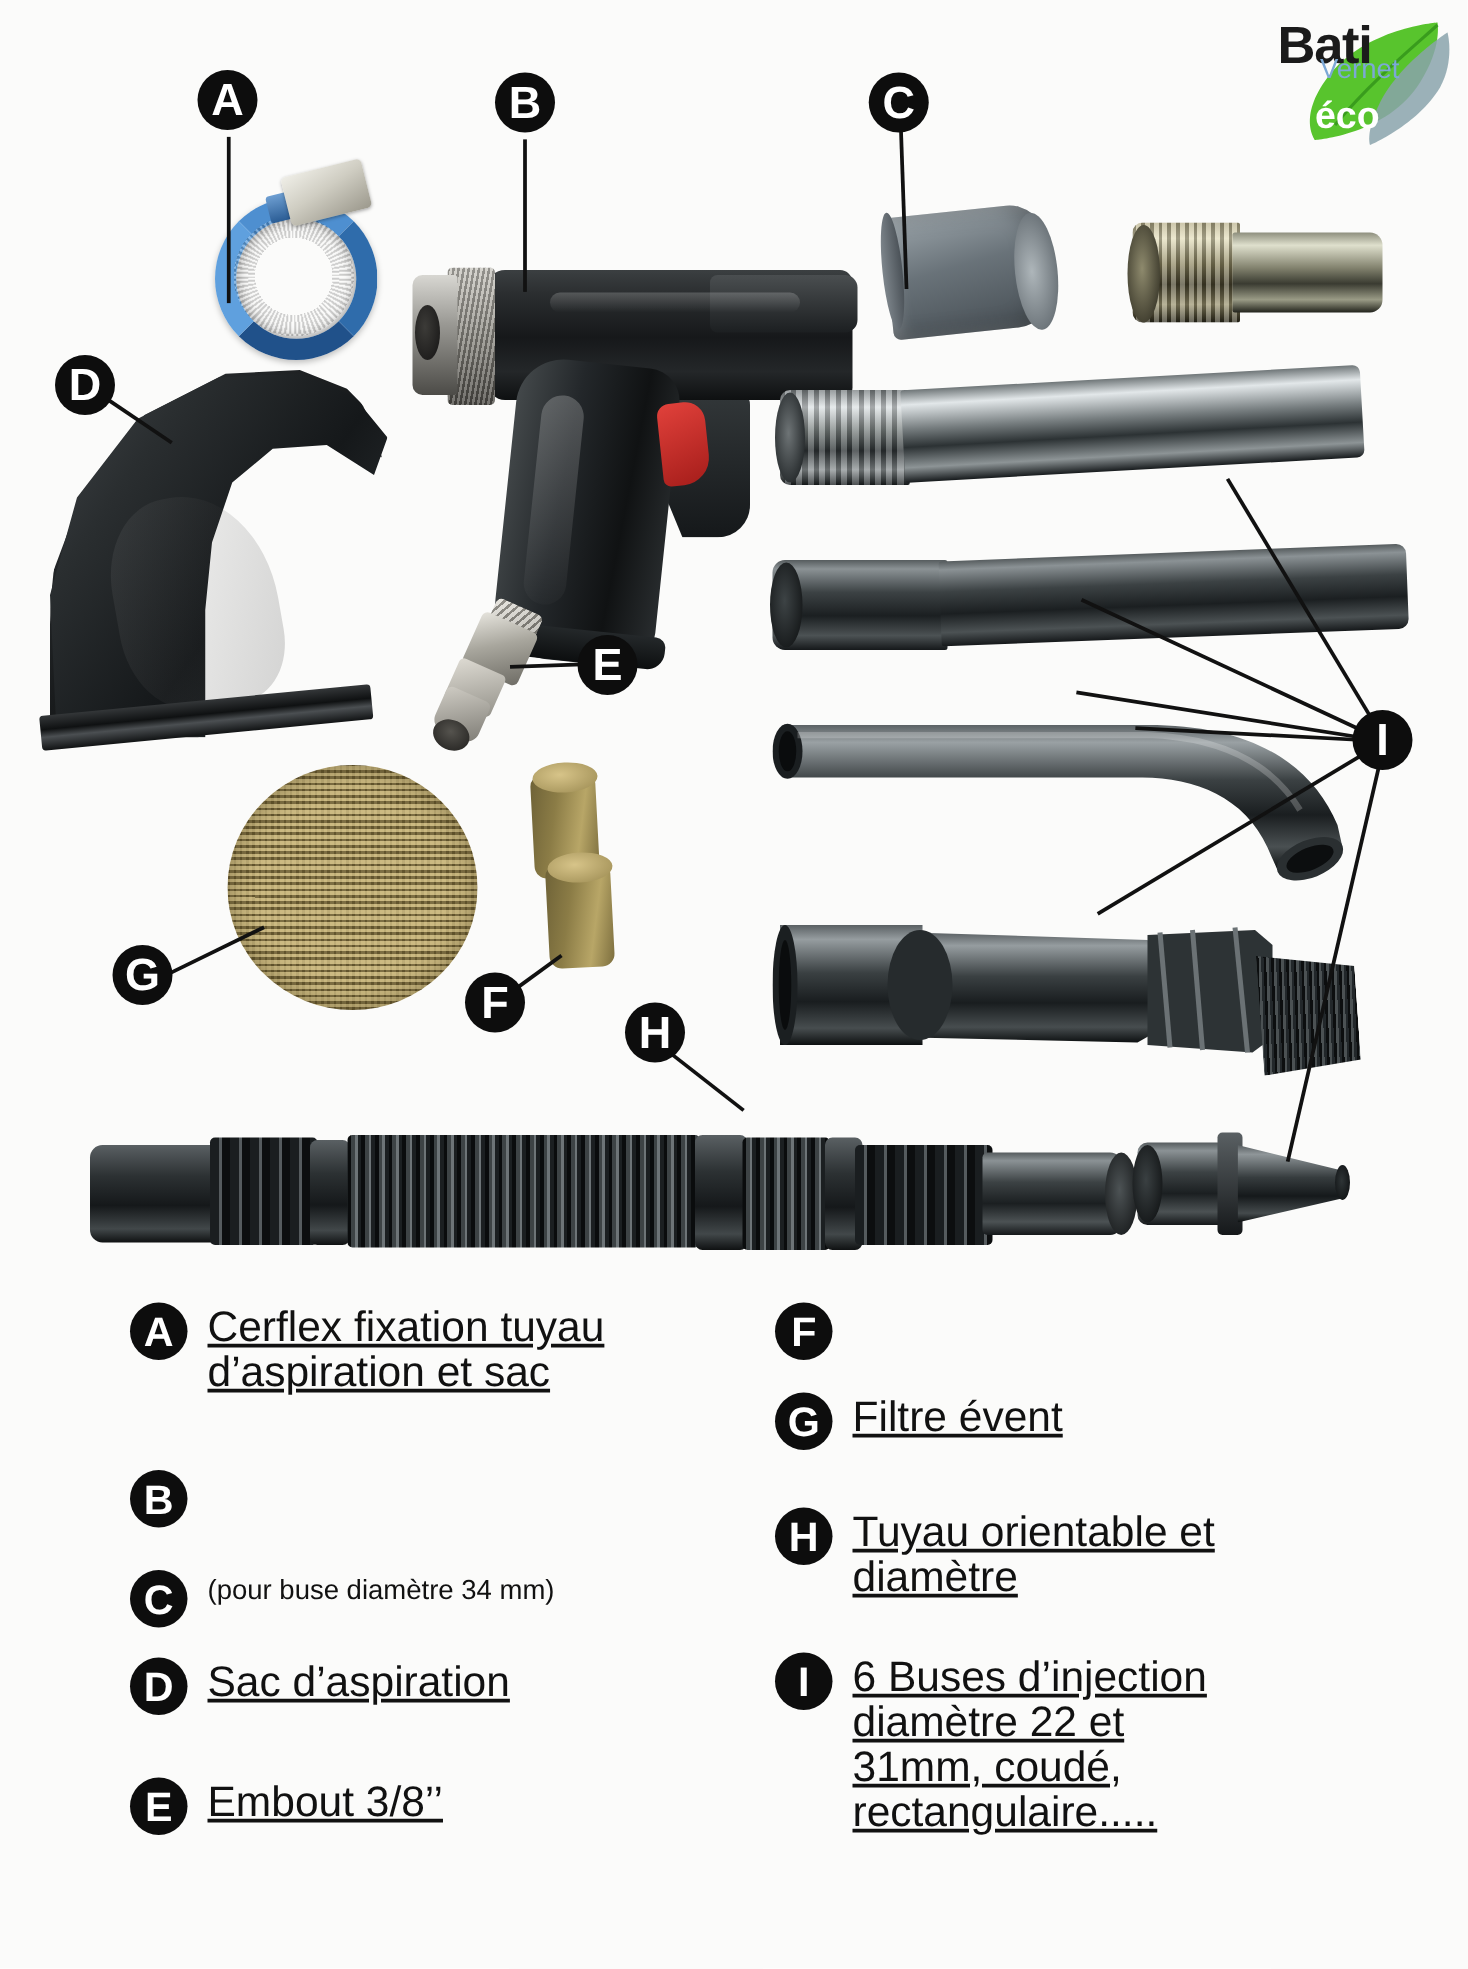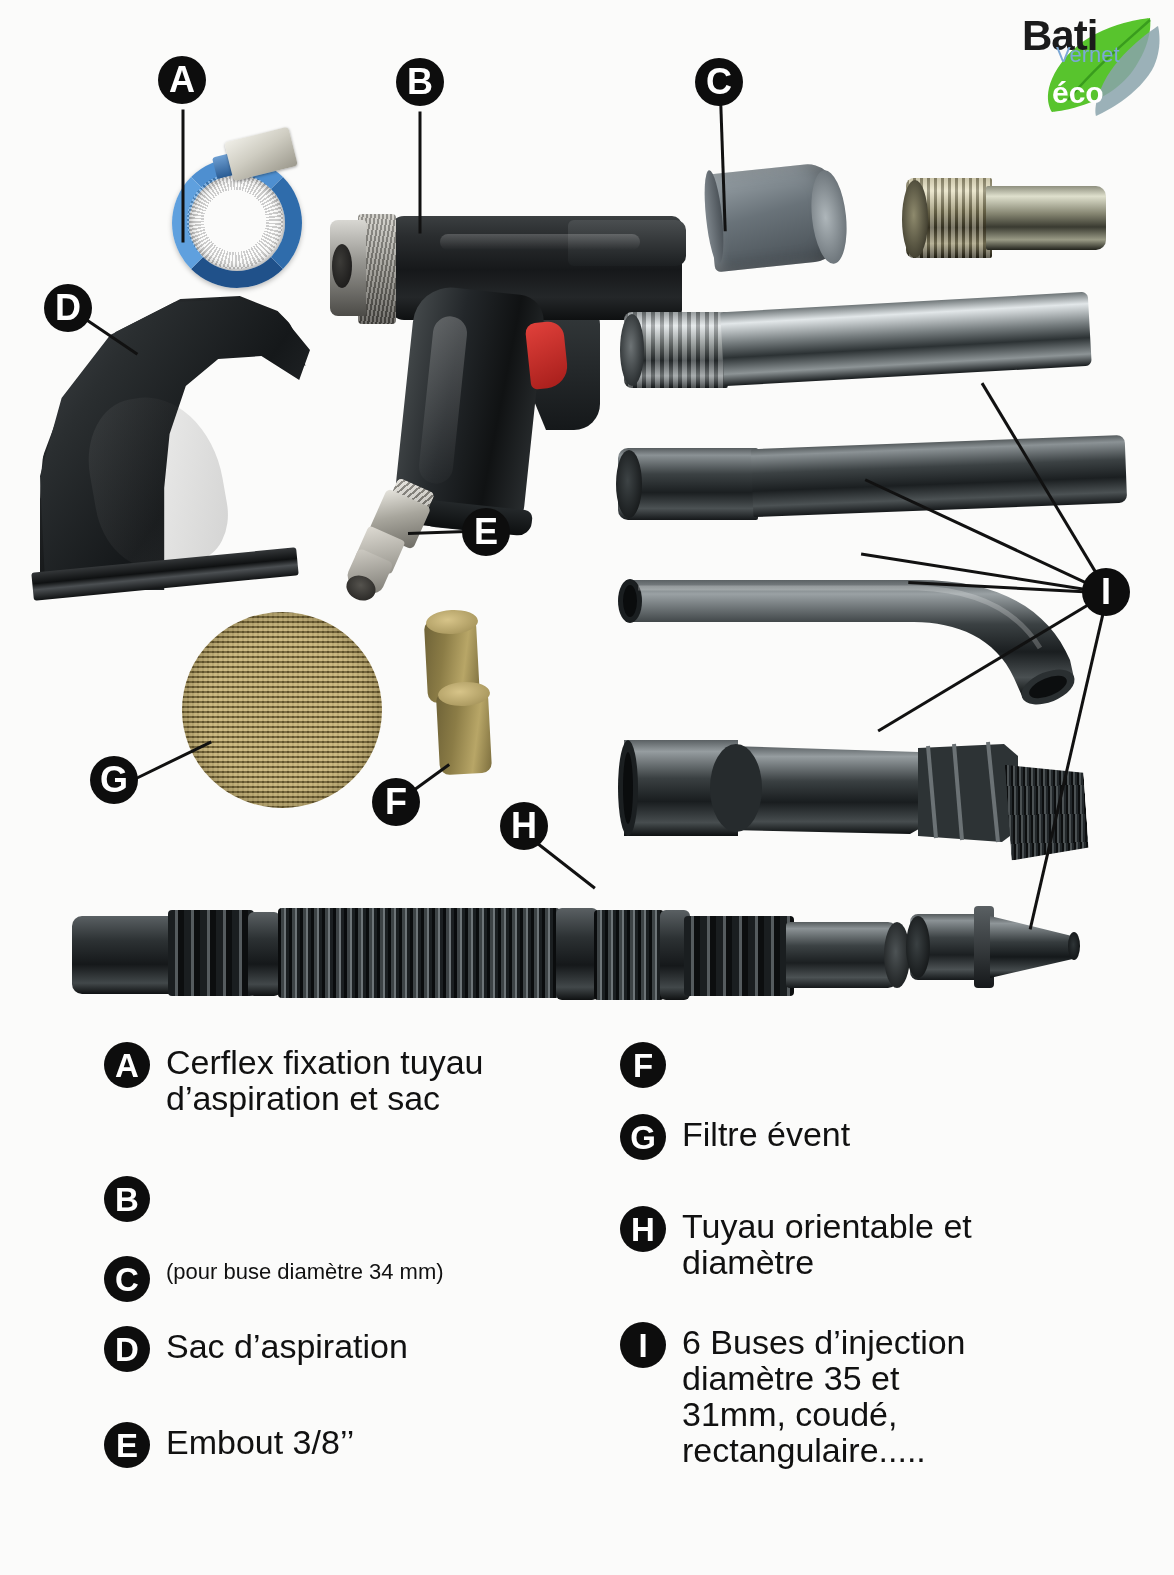--- a/index.html
+++ b/index.html
@@ -422,20 +422,21 @@
     font-weight: bold;
     line-height: 1;
     margin-right: 16px;
   }
   .legend-text { padding-top: 2px; }
   .legend-title {
     font-size: 34px;
     color: #111;
     line-height: 1.06;
     white-space: pre-line;
+    text-decoration: underline;
   }
   .legend-sub {
     font-size: 22px;
     color: #111;
     line-height: 1.12;
     white-space: pre-line;
     margin-top: 2px;
   }
 </style>
 </head>
@@ -700,21 +701,21 @@
         <div class="legend-text">
           <div class="legend-title">Tuyau orientable et
 diamètre</div>
         </div>
       </div>
 
       <div class="legend-row" style="margin-top:42px;">
         <div class="legend-badge">I</div>
         <div class="legend-text">
           <div class="legend-title">6 Buses d’injection
-diamètre 35 et
+diamètre 22 et
 31mm, coudé,
 rectangulaire.....</div>
         </div>
       </div>
 
     </div>
   </div>
 
 </div>
 

